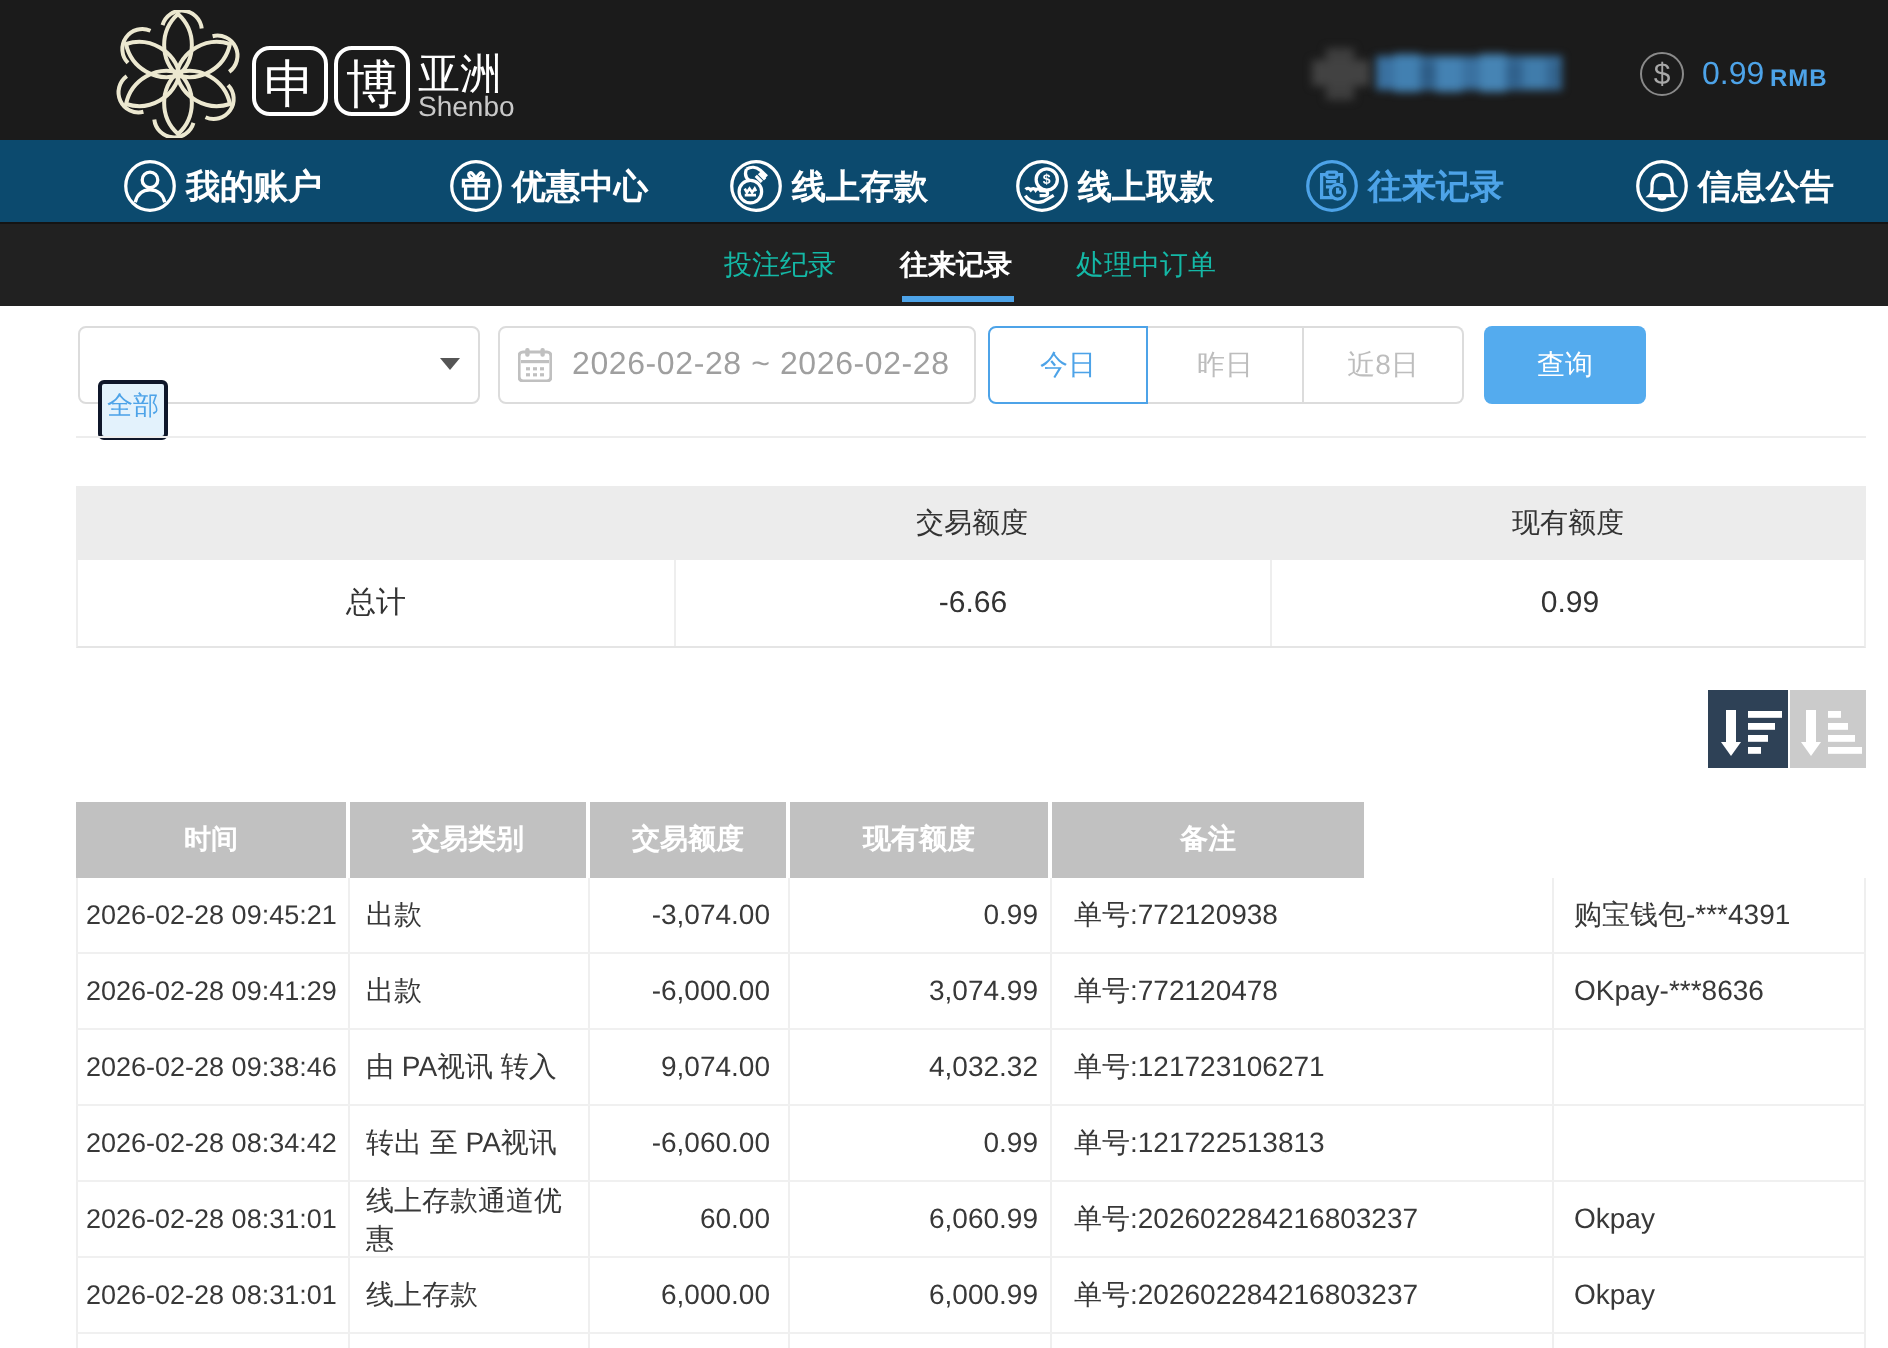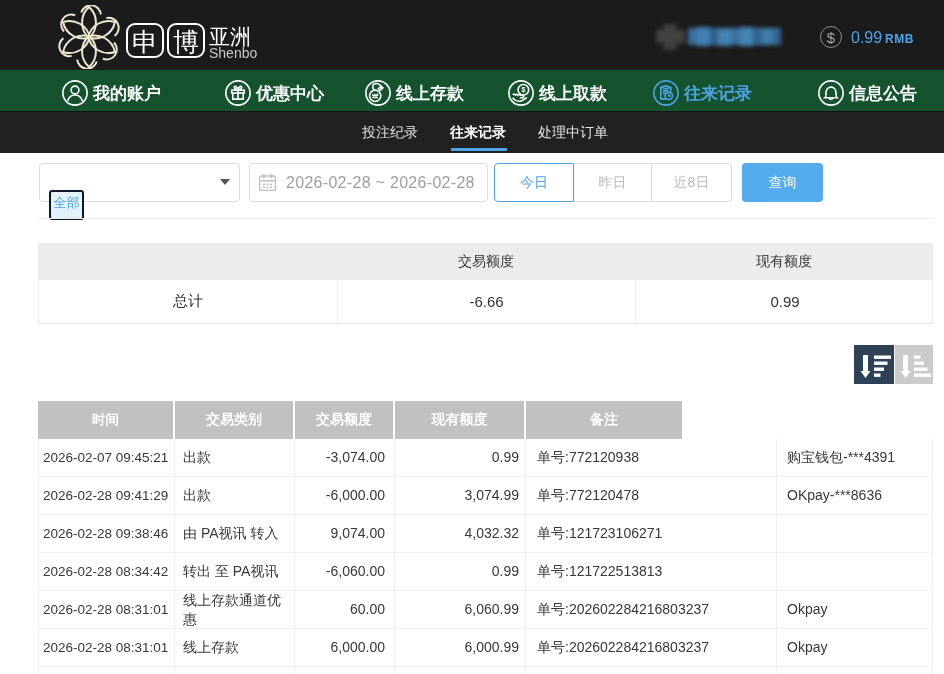--- a/index.html
+++ b/index.html
@@ -1,24 +1,24 @@
 <!DOCTYPE html>
 <html><head>
 <meta charset="utf-8">
 <style>
 * { margin:0; padding:0; box-sizing:border-box; }
 body { width:944px; height:674px; font-family:"Liberation Sans", sans-serif; background:#fff; overflow:hidden; position:relative; }
 .abs { position:absolute; }
 
 #topbar { position:absolute; left:0; top:0; width:944px; height:70px; background:#1b1b1b; }
-#navbar { position:absolute; left:0; top:70px; width:944px; height:42px; background:#14532d; border-bottom:1px solid #141414; }
+#navbar { position:absolute; left:0; top:70px; width:944px; height:42px; background:#0c4a6e; border-bottom:1px solid #141414; }
 #subnav { position:absolute; left:0; top:112px; width:944px; height:41px; background:#212121; }
 .navitem { position:absolute; top:2px; height:42px; display:flex; align-items:center; color:#fff; font-size:17px; font-weight:bold; }
 .navitem svg { margin-right:5px; width:26px; height:26px; }
-.sub { position:absolute; top:0; height:41px; line-height:41px; font-size:14px; color:#e5e5e5; }
+.sub { position:absolute; top:0; height:41px; line-height:41px; font-size:14px; color:#14b8a6; }
 #sub-active { color:#fff; font-weight:bold; }
 #sub-underline { position:absolute; left:451px; top:148px; width:56px; height:3px; background:#4da3e8; }
 
 .box { position:absolute; top:163px; height:39px; background:#fff; border:1px solid #dcdcdc; border-radius:4px; }
 #chip { position:absolute; left:49px; top:190px; width:35px; height:30px; background:#e3f2fc; border:2px solid #0f172a; border-radius:3px; color:#4da3e8; font-size:13px; text-align:center; line-height:21px; }
 #caret { position:absolute; left:220px; top:179px; width:0; height:0; border-left:5px solid transparent; border-right:5px solid transparent; border-top:6px solid #555; }
 #datetext { position:absolute; left:286px; top:163px; height:39px; line-height:39px; font-size:16px; color:#9f9f9f; letter-spacing:0.3px; }
 .daybtn { position:absolute; top:163px; height:39px; line-height:37px; text-align:center; font-size:14px; }
 #btn-today { left:494px; width:80px; border:1px solid #4da3e8; color:#4da3e8; border-radius:4px 0 0 4px; z-index:2; }
 #btn-yest { left:574px; width:78px; border:1px solid #dcdcdc; border-left:none; color:#bdbdbd; }
@@ -192,21 +192,21 @@
 </div>
 <div id="mt">
   <div class="hrow">
     <div class="hcell c1">时间</div>
     <div class="hcell c2">交易类别</div>
     <div class="hcell c3">交易额度</div>
     <div class="hcell c4">现有额度</div>
     <div class="hcell c6">备注</div>
   </div>
   <div class="brow">
-    <div class="bcell c1">2026-02-07 09:45:21</div>
+    <div class="bcell c1">2026-02-28 09:45:21</div>
     <div class="bcell c2">出款</div>
     <div class="bcell c3">-3,074.00</div>
     <div class="bcell c4">0.99</div>
     <div class="bcell c5">单号:772120938</div>
     <div class="bcell c6">购宝钱包-***4391</div>
   </div>
   <div class="brow">
     <div class="bcell c1">2026-02-28 09:41:29</div>
     <div class="bcell c2">出款</div>
     <div class="bcell c3">-6,000.00</div>

